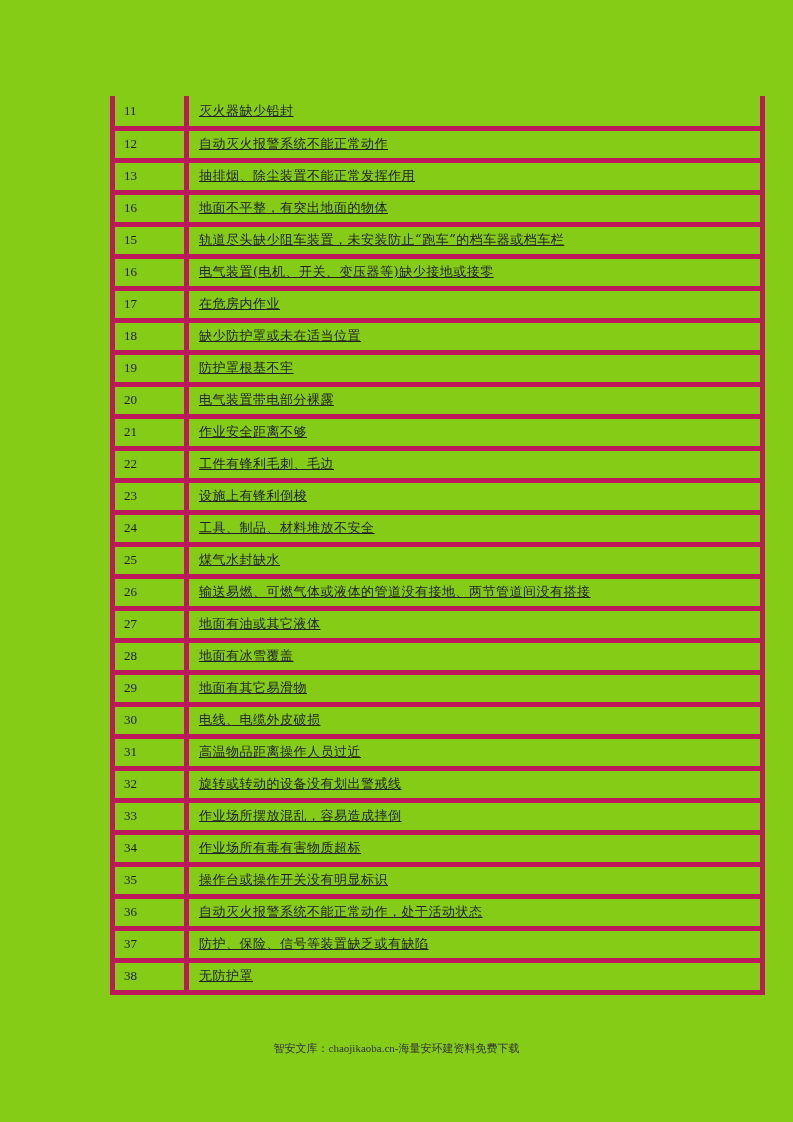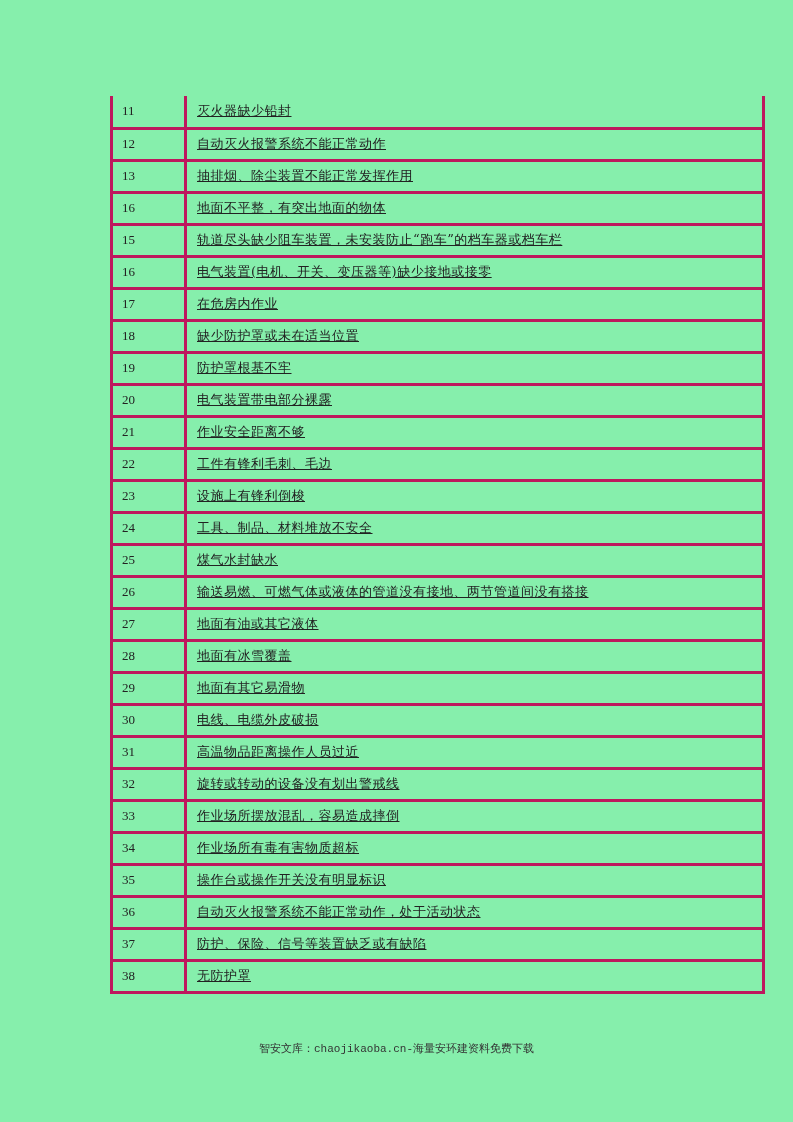--- a/index.html
+++ b/index.html
@@ -1,44 +1,44 @@
 <!DOCTYPE html>
 <html><head>
   <meta charset="utf-8">
   <style>
     html, body { margin: 0; padding: 0; background: #ffffff; }
     body { width: 793px; height: 1122px; position: relative; overflow: hidden; }
-    .page { position: absolute; left: 0; top: 0; width: 793px; height: 1122px; background: #86efac; }
+    .page { position: absolute; left: 0; top: 0; width: 793px; height: 1122px; background: #84cc16; }
     table.hazards {
       position: absolute;
       left: 110px;
       top: 96px;
       width: 655px;
       border-collapse: collapse;
       font-family: "DejaVu Serif", "Liberation Serif", serif;
       color: #222;
     }
     table.hazards td {
-      border: 3px solid #be185d;
+      border: 5px solid #be185d;
       height: 32px;
       padding: 0;
       font-size: 13px;
       vertical-align: middle;
       box-sizing: border-box;
     }
     table.hazards tr:first-child td { border-top: none; }
     td.num { width: 74px; padding-left: 9px !important; font-family: "Liberation Serif", "DejaVu Serif", serif; font-size: 13px; }
     td.desc { padding-left: 10px !important; letter-spacing: 0.5px; text-decoration: underline; }
     .footer {
       position: absolute;
       top: 1041px;
       left: 0;
       width: 793px;
       text-align: center;
-      font-family: Liberation Mono, monospace;
+      font-family: Liberation Serif, serif;
       font-size: 11px;
       color: #333;
     }
   </style>
 </head>
 <body>
 
 <div class="page">
   <table class="hazards">
     <tbody id="rows">

